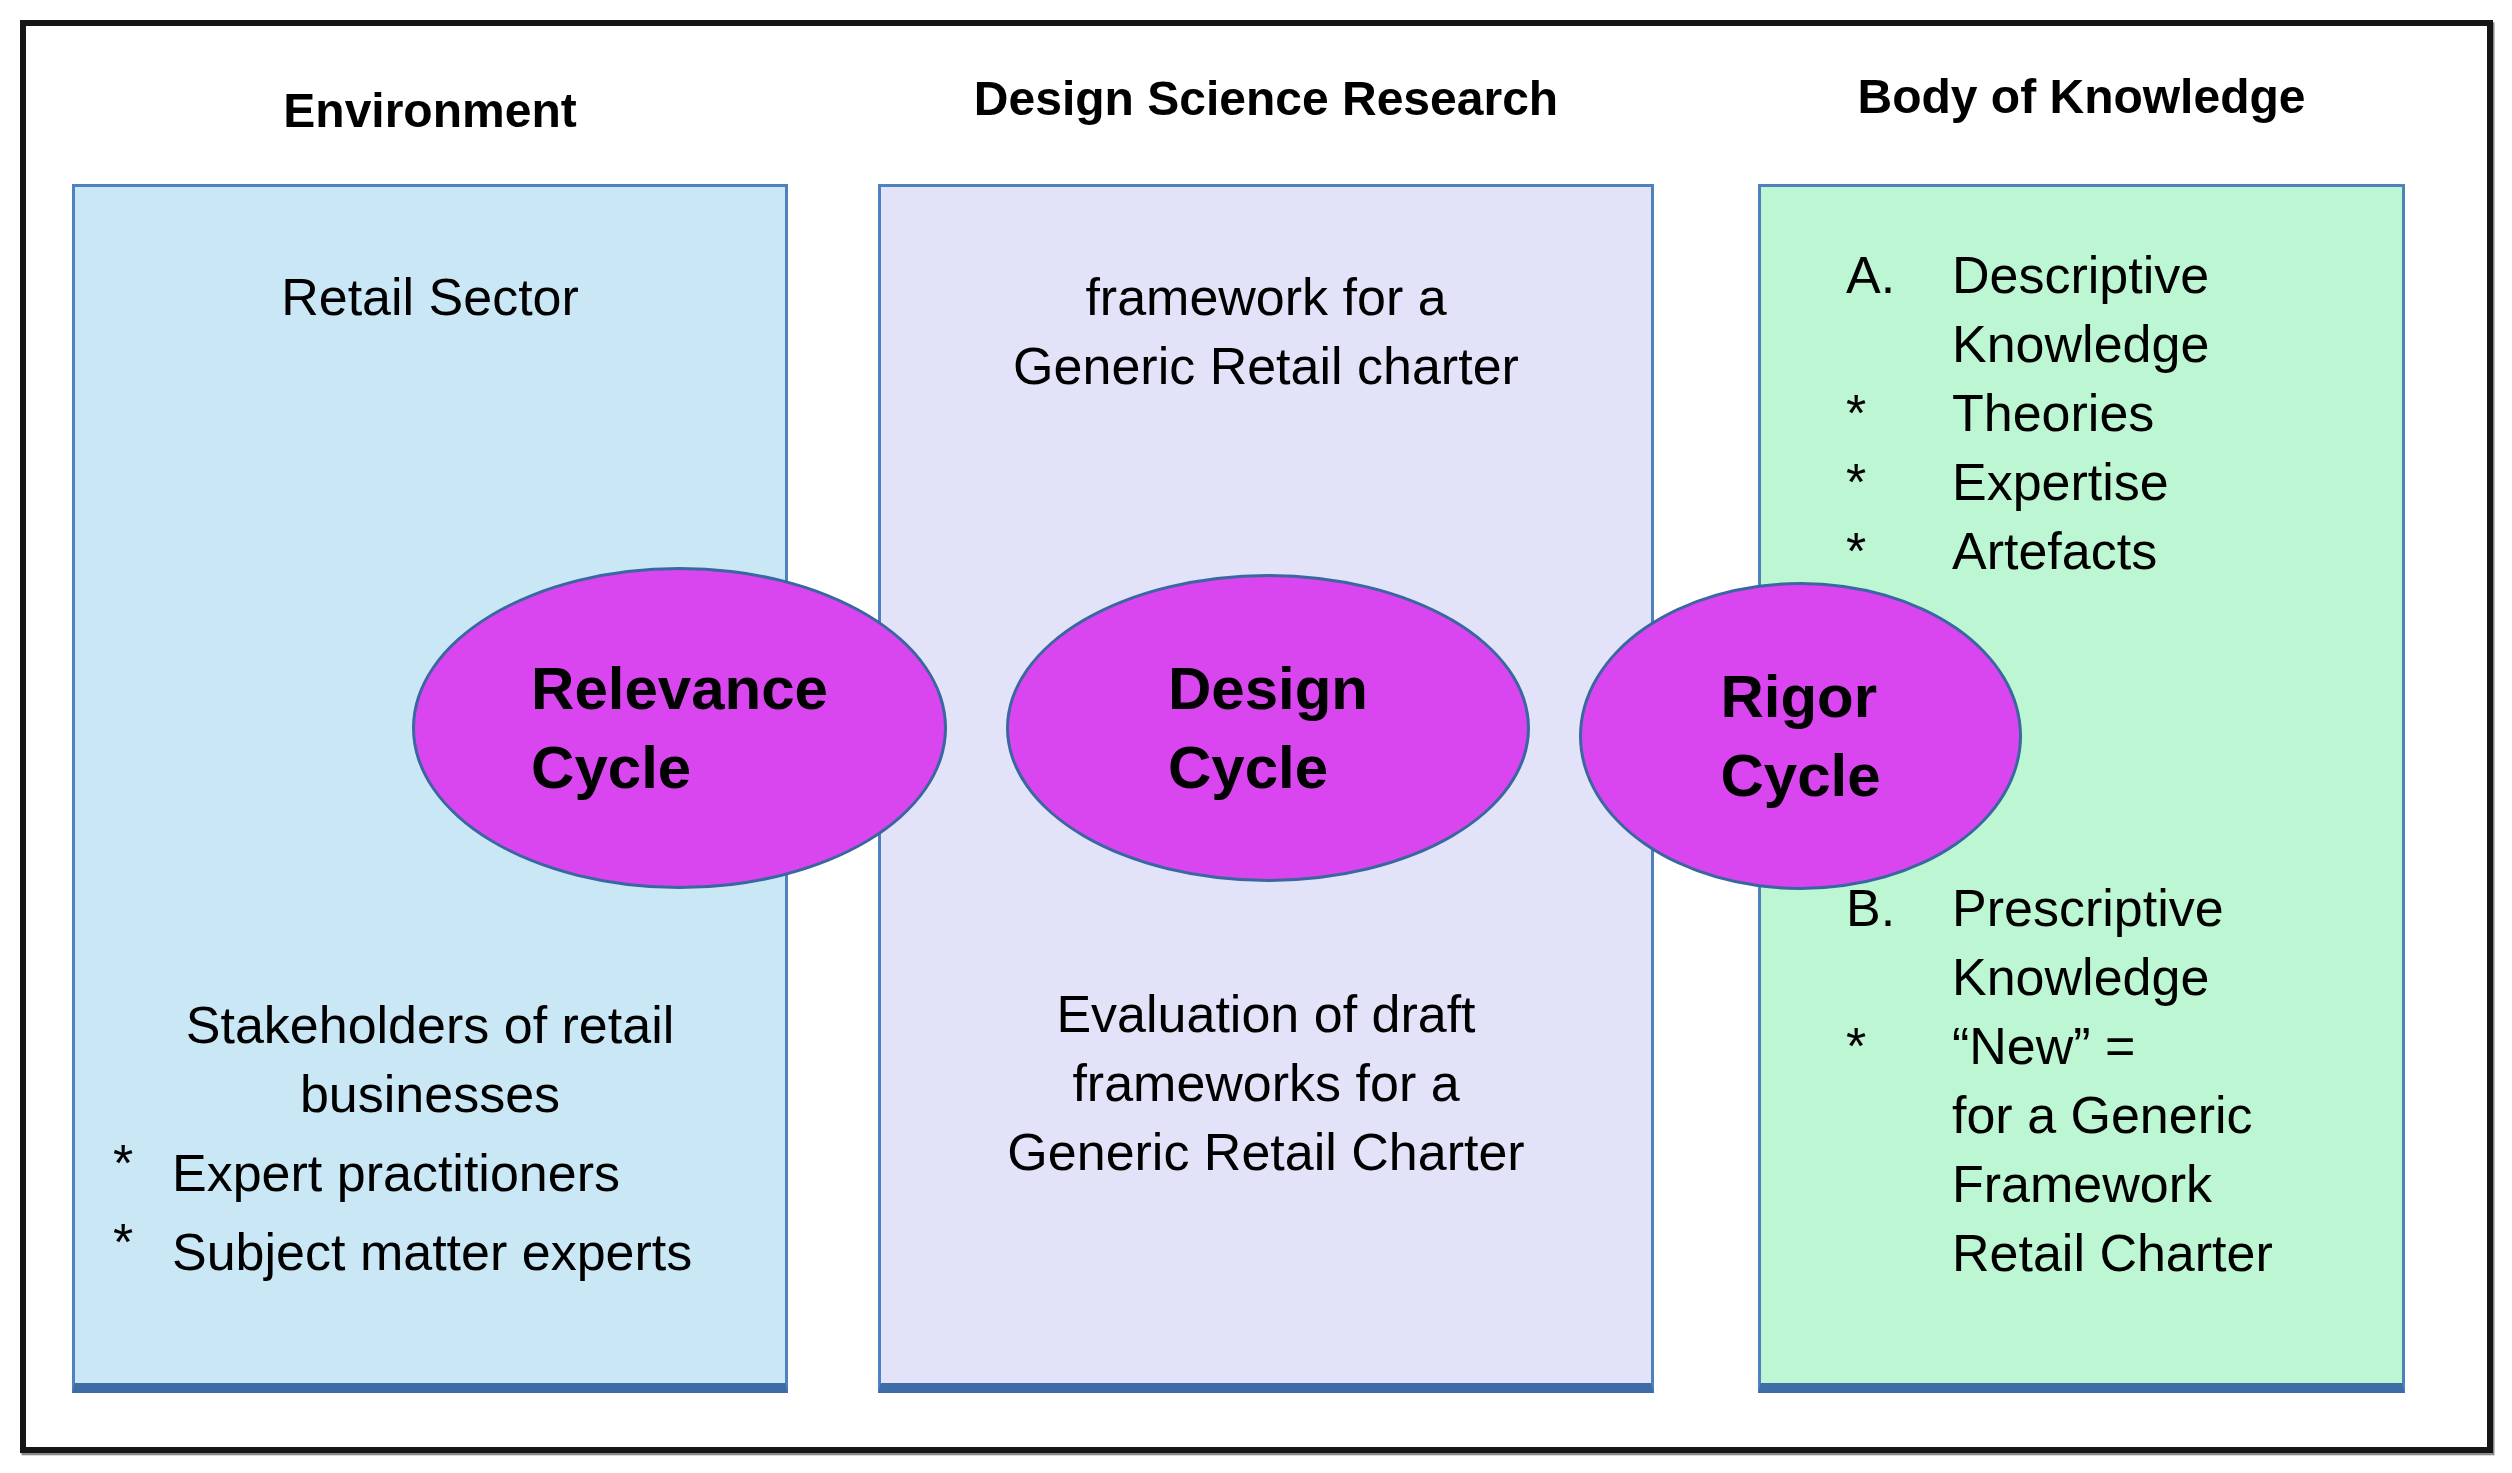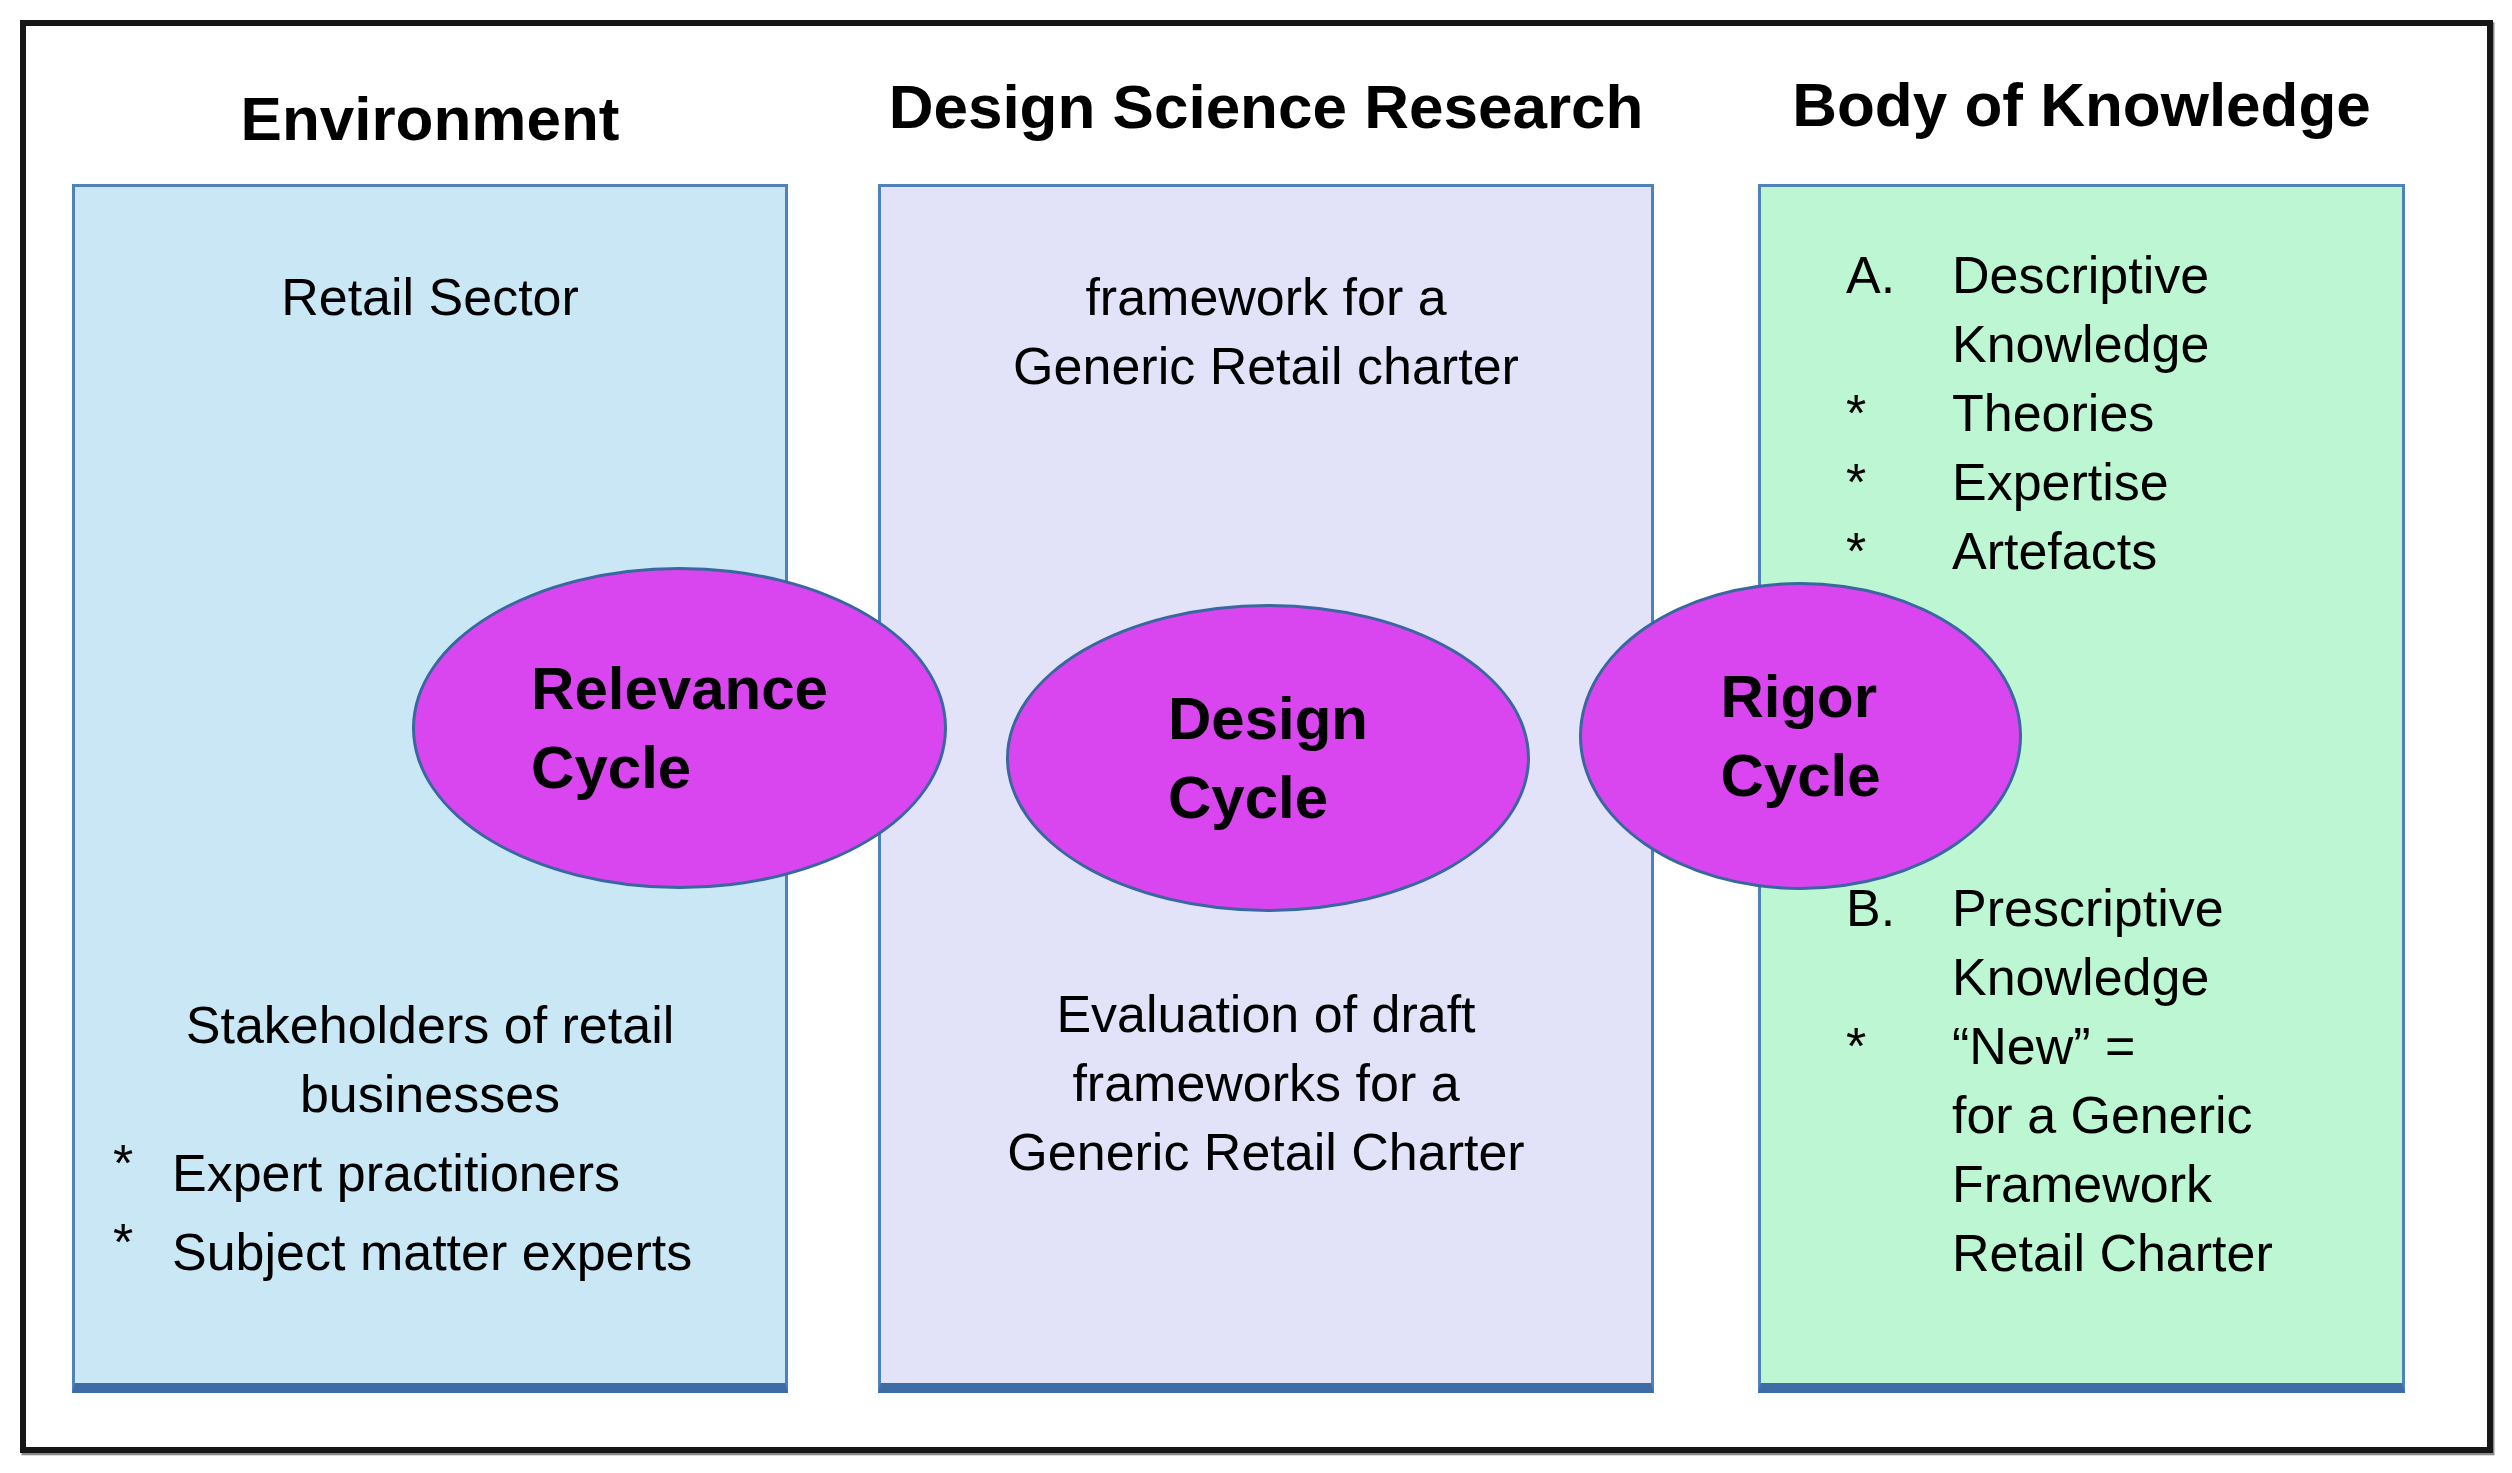--- a/index.html
+++ b/index.html
@@ -17,21 +17,21 @@
     left: 19.6px; top: 19.6px;
     width: 2473px; height: 1433px;
     border: 6.8px solid #161616;
     box-sizing: border-box;
     box-shadow: 1.5px 2.3px 0 #8a8a8a;
   }
   .col-title {
     position: absolute;
     text-align: center;
     font-weight: bold;
-    font-size: 62px;
+    font-size: 48px;
     line-height: 1.1;
     white-space: nowrap;
   }
   .col-title.env { left: 72px;  width: 716px;  top: 85px; }
   .col-title.dsr { left: 878px; width: 776px; top: 73px; }
   .col-title.bok { left: 1758px; width: 647px;  top: 71px; }
 
   .box {
     position: absolute;
     top: 184px;
@@ -86,21 +86,21 @@
     align-items: center;
     justify-content: center;
     z-index: 3;
   }
   .ellipse .lbl {
     font-weight: bold;
     font-size: 60px;
     line-height: 79px;
   }
   .ellipse.relevance { left: 412px;  top: 567px; width: 529px; height: 316px; }
-  .ellipse.design    { left: 1006px; top: 604px; width: 518px; height: 302px; }
+  .ellipse.design    { left: 1006px; top: 574px; width: 518px; height: 302px; }
   .ellipse.rigor     { left: 1579px; top: 582px; width: 437px; height: 302px; }
 </style>
 </head>
 <body>
 
 <div class="canvas">
 
   <div class="frame"></div>
 
   <div class="col-title env">Environment</div>

